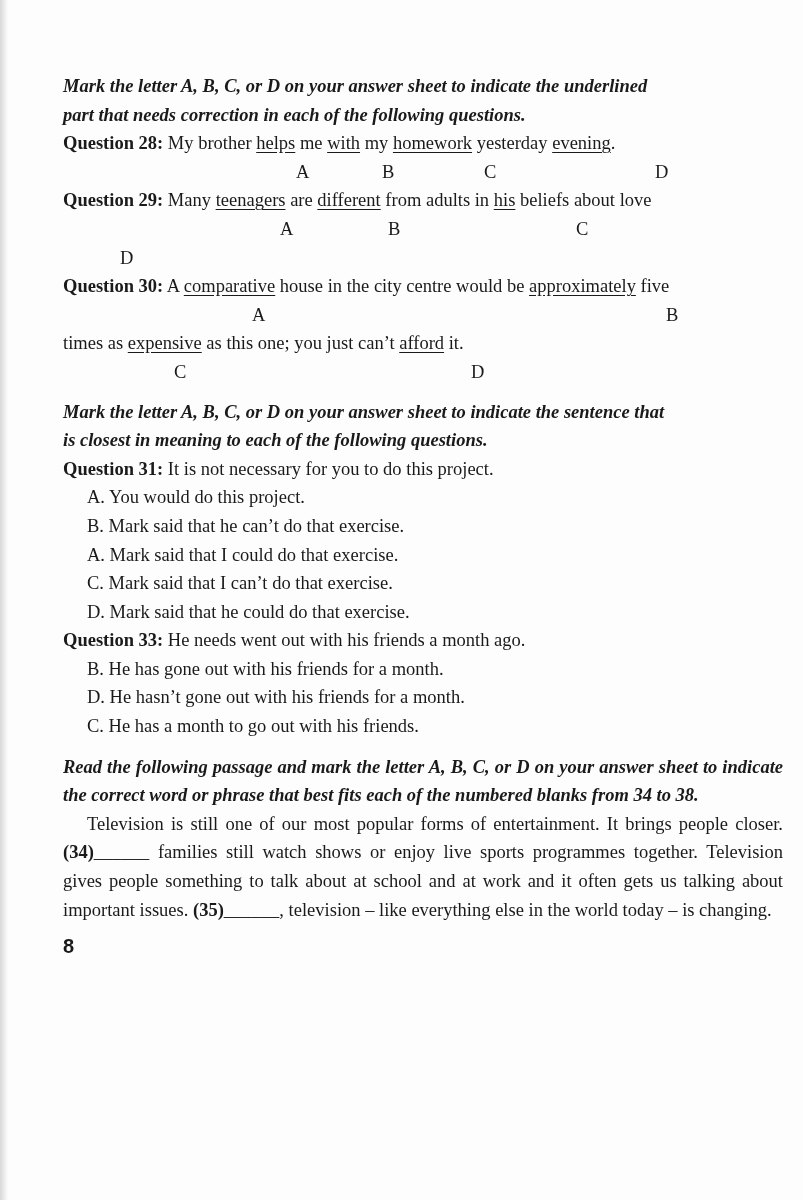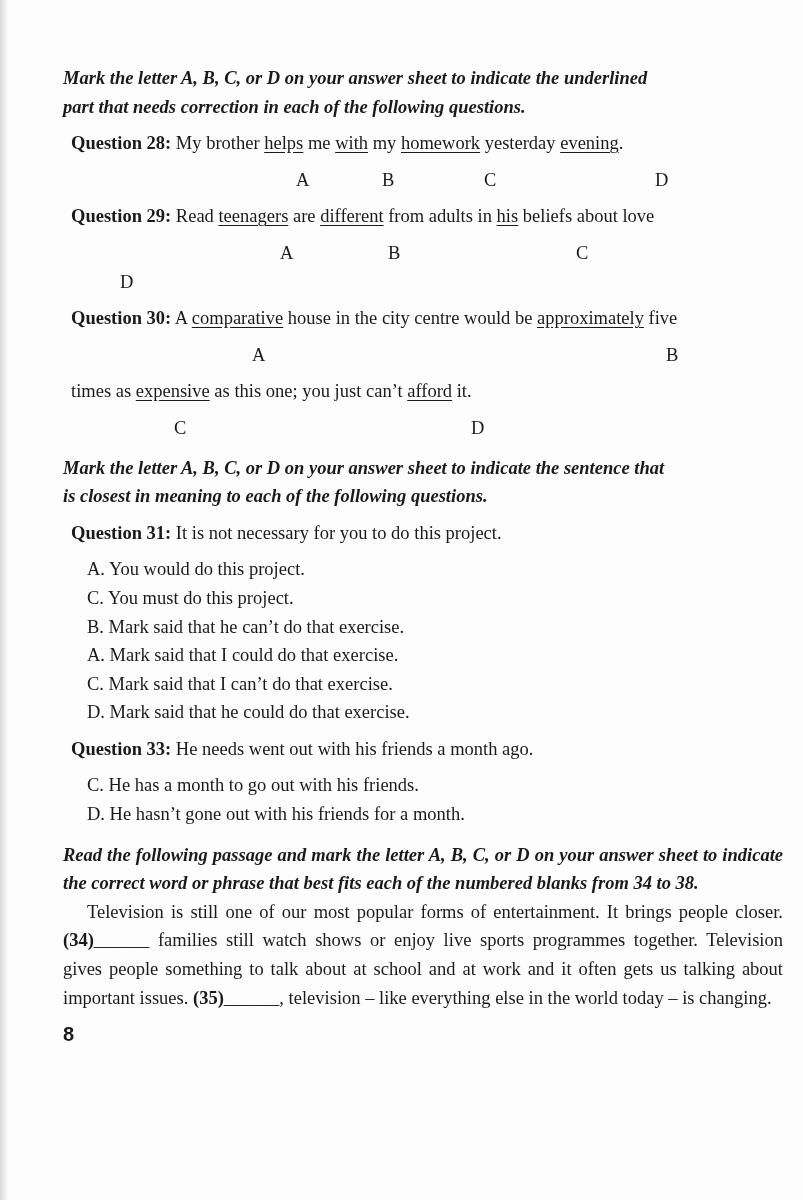--- a/index.html
+++ b/index.html
@@ -8,28 +8,28 @@
     background: #fdfdfd;
     font-family: "Liberation Serif", "DejaVu Serif", serif;
     color: #1a1a1a;
     position: relative;
   }
   .edge {
     position: absolute; left: 0; top: 0; width: 8px; height: 1200px;
     background: linear-gradient(to right, #d8d8d8, #fdfdfd);
   }
   .page {
-    position: absolute; left: 63px; top: 0; width: 720px;
+    position: absolute; left: 63px; top: 8px; width: 720px;
     font-size: 18.5px; line-height: 28.6px;
   }
   .instr {
     font-weight: bold; font-style: italic;
     text-align: justify; text-align-last: left;
   }
-  .q { margin: 8px; }
+  .q { margin: 0; }
   .qlabel { font-weight: bold; }
   u { text-decoration: underline; text-underline-offset: 3px; }
   .letters { position: relative; height: 28.6px; }
   .letters span { position: absolute; top: 0; }
   .opt { padding-left: 24px; }
   .para { text-align: justify; }
   .para .indent { display: inline-block; width: 24px; }
   .blank { font-weight: bold; }
   .pageno {
     font-family: "Liberation Sans", "DejaVu Sans", sans-serif;
@@ -53,21 +53,21 @@
     <span class="qlabel">Question 28:</span><span> My brother </span><u>helps</u><span> me </span><u>with</u><span> my </span><u>homework</u><span> yesterday </span><u>evening</u><span>.</span>
   </div>
   <div class="letters">
     <span style="left:233px">A</span>
     <span style="left:319px">B</span>
     <span style="left:421px">C</span>
     <span style="left:592px">D</span>
   </div>
 
   <div class="q">
-    <span class="qlabel">Question 29:</span><span> Read </span><u>teenagers</u><span> are </span><u>different</u><span> from adults in </span><u>his</u><span> beliefs about love</span>
+    <span class="qlabel">Question 29:</span><span> Many </span><u>teenagers</u><span> are </span><u>different</u><span> from adults in </span><u>his</u><span> beliefs about love</span>
   </div>
   <div class="letters">
     <span style="left:217px">A</span>
     <span style="left:325px">B</span>
     <span style="left:513px">C</span>
   </div>
   <div class="letters">
     <span style="left:57px">D</span>
   </div>
 
@@ -89,34 +89,34 @@
   <div style="height:11px"></div>
 
   <div class="instr">
     <div>Mark the letter A, B, C, or D on your answer sheet to indicate the sentence that</div>
     <div>is closest in meaning to each of the following questions.</div>
   </div>
 
   <div>
     <div class="q"><span class="qlabel">Question 31:</span><span> It is not necessary for you to do this project.</span></div>
     <div class="opt">A. You would do this project.</div>
-    <div class="opt">C. You must do this project.</div>
   </div>
 
   <div>
     <div class="opt">B. Mark said that he can’t do that exercise.</div>
     <div class="opt">A. Mark said that I could do that exercise.</div>
     <div class="opt">C. Mark said that I can’t do that exercise.</div>
     <div class="opt">D. Mark said that he could do that exercise.</div>
   </div>
 
   <div>
     <div class="q"><span class="qlabel">Question 33:</span><span> He needs went out with his friends a month ago.</span></div>
+    <div class="opt">B. He has gone out with his friends for a month.</div>
+    <div class="opt">D. He hasn’t gone out with his friends for a month.</div>
     <div class="opt">C. He has a month to go out with his friends.</div>
-    <div class="opt">D. He hasn’t gone out with his friends for a month.</div>
   </div>
 
   <div style="height:12px"></div>
 
   <div class="instr" style="text-align-last:left">Read the following passage and mark the letter A, B, C, or D on your answer sheet to indicate the correct word or phrase that best fits each of the numbered blanks from 34 to 38.</div>
 
   <div class="para">
     <span class="indent"></span><span>Television is still one of our most popular forms of entertainment. It brings people closer. </span><span class="blank">(34)</span><span>______ families still watch shows or enjoy live sports programmes together. Television gives people something to talk about at school and at work and it often gets us talking about important issues. </span><span class="blank">(35)</span><span>______, television – like everything else in the world today – is changing.</span>
   </div>
 

